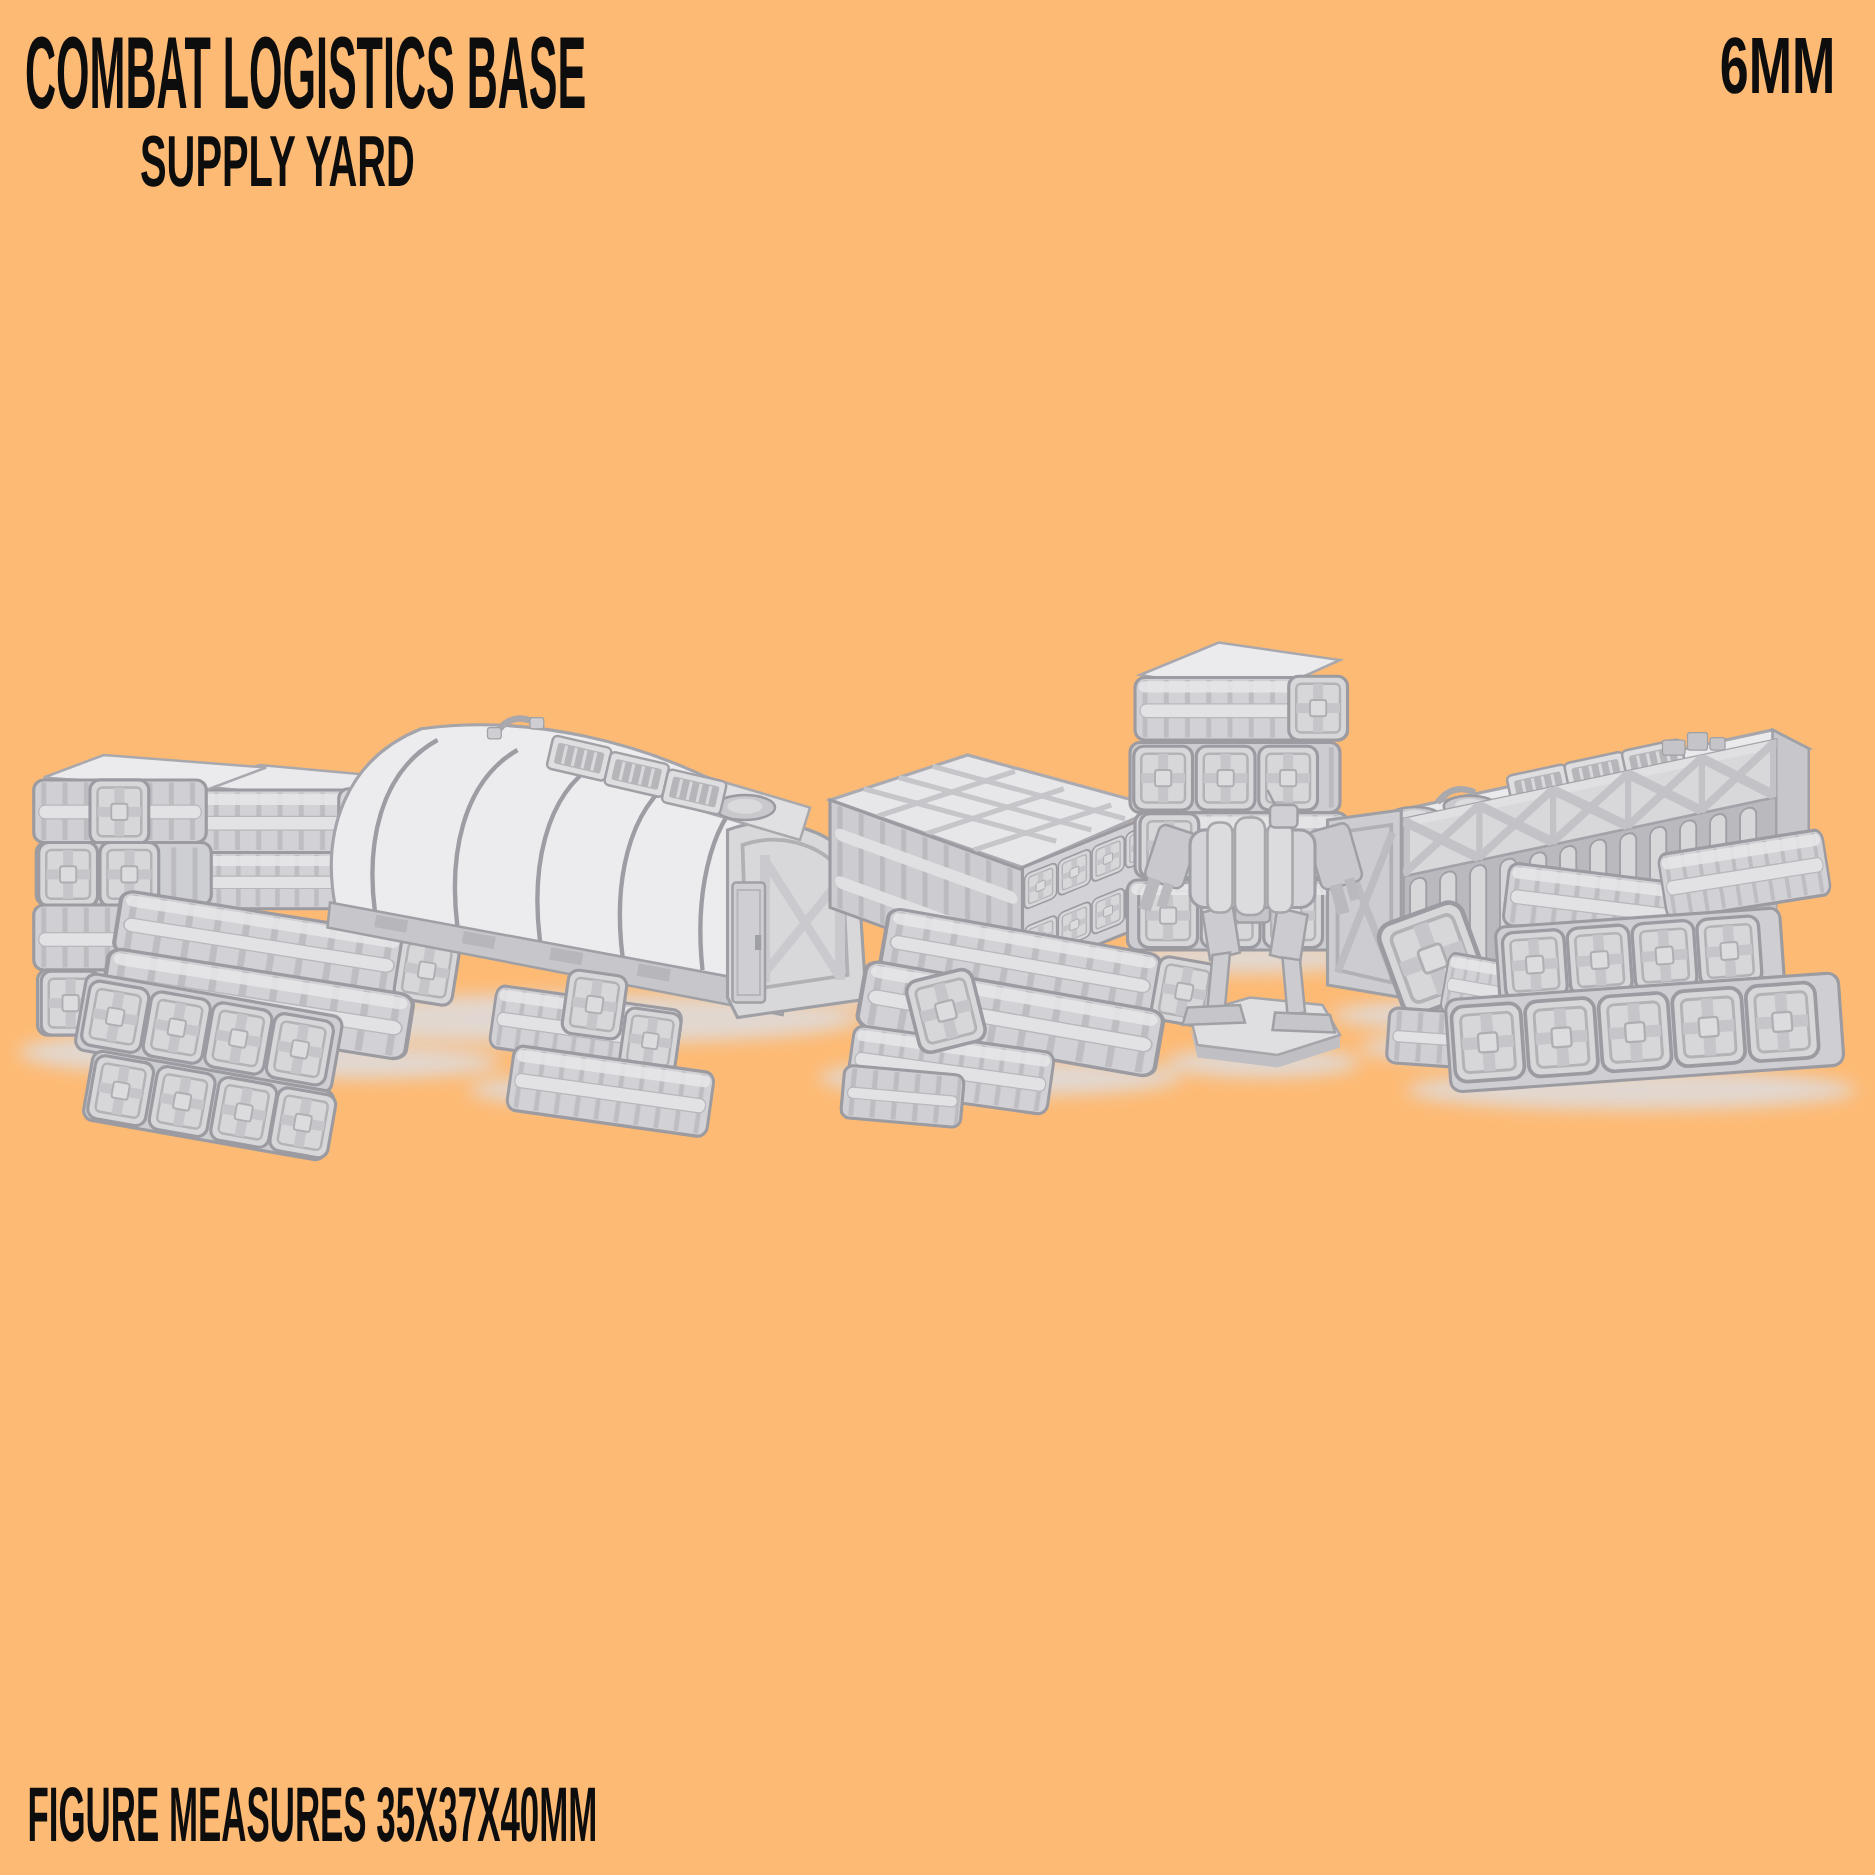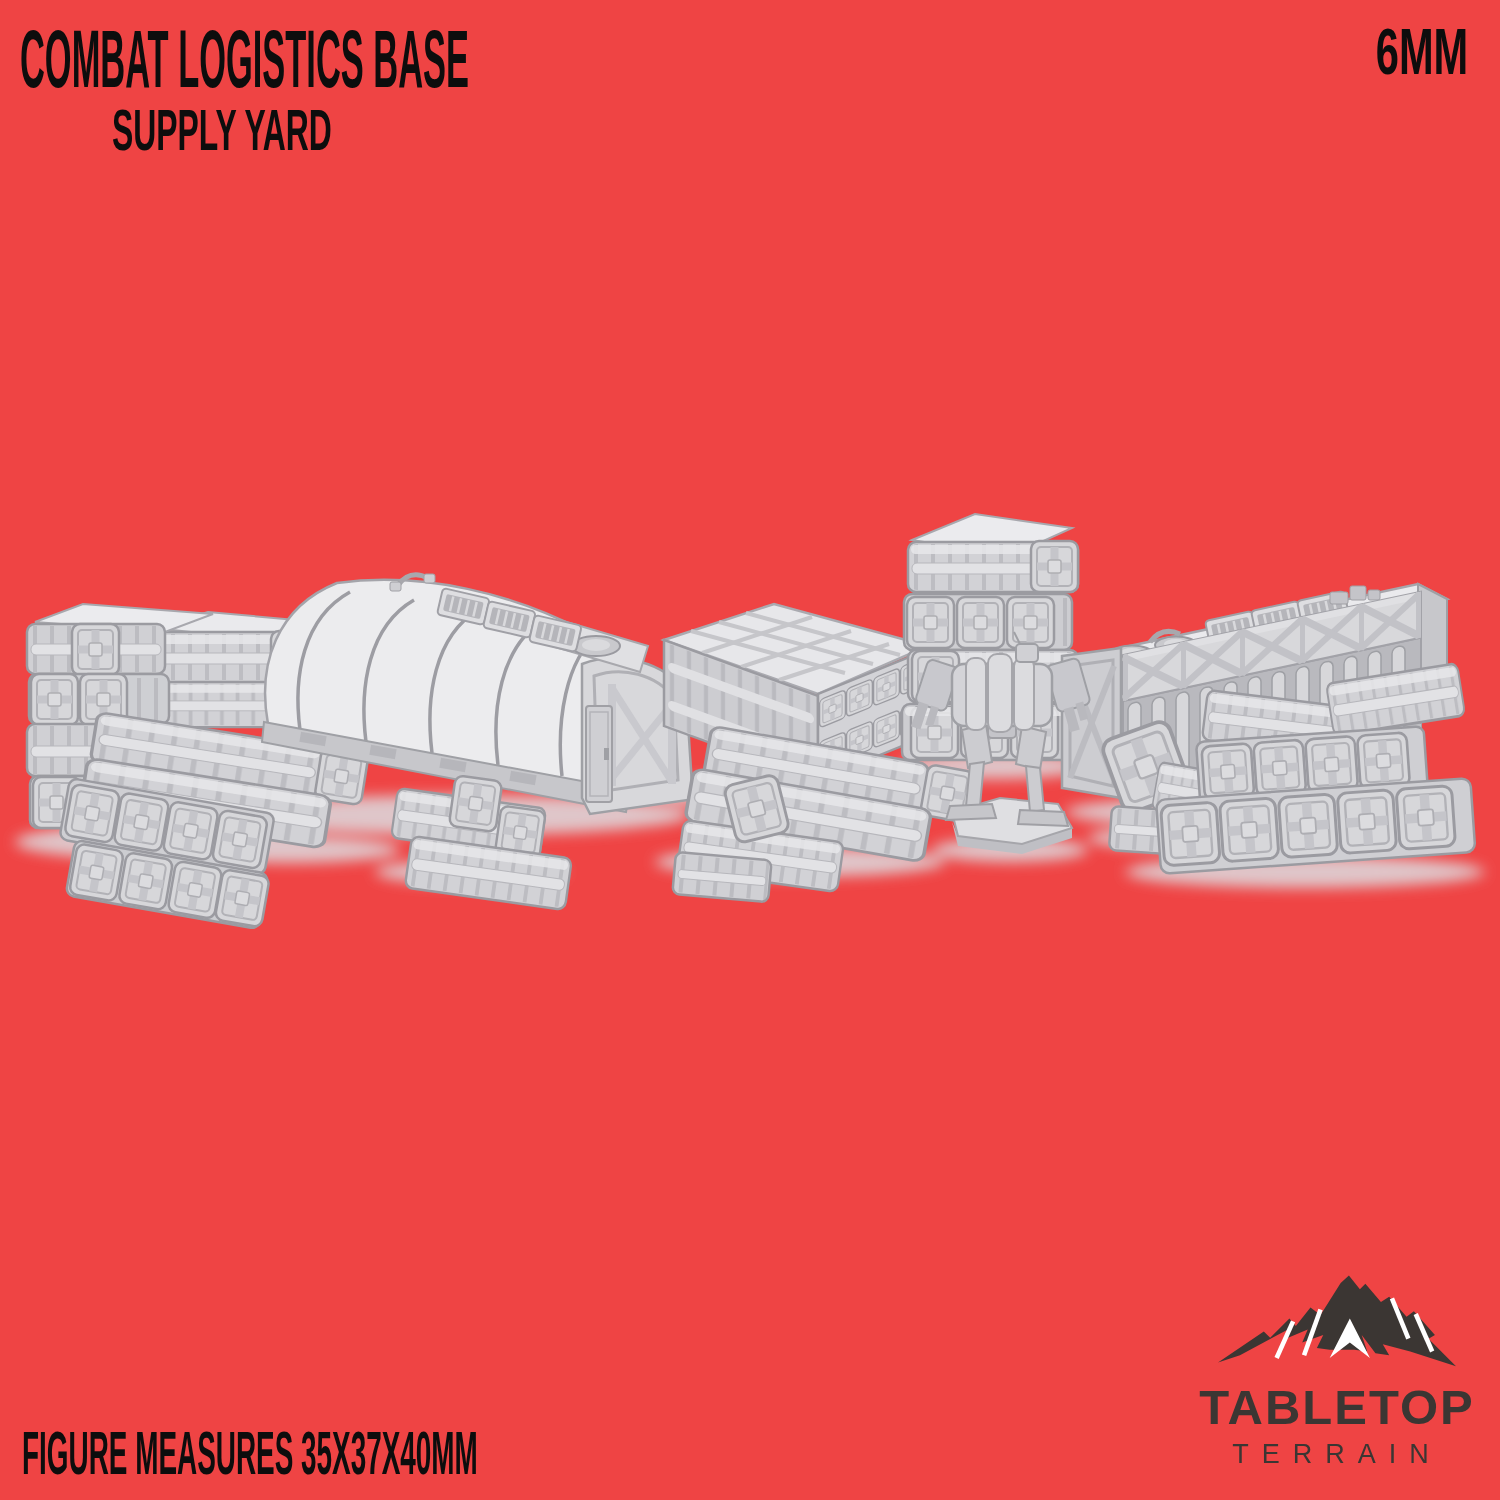--- a/index.html
+++ b/index.html
@@ -1,17 +1,17 @@
 <!DOCTYPE html>
 <html><head>
 <meta charset="utf-8">
 <style>
   html,body{margin:0;padding:0;background:#ffffff;}
   .canvas{
-    position:relative;width:1500px;height:1500px;background:#ef4444;overflow:hidden;
+    position:relative;width:1500px;height:1500px;background:#fdba74;overflow:hidden;
     font-family:"Liberation Sans",sans-serif;color:#0d0d0d;
   }
   .hdr-title{
     position:absolute;left:20px;top:18px;font-size:82px;font-weight:700;line-height:1;
     letter-spacing:0px;white-space:nowrap;transform:scaleX(0.42);transform-origin:0 0;
   }
   .hdr-subtitle{
     position:absolute;left:112px;top:101px;font-size:58px;font-weight:700;line-height:1;
     white-space:nowrap;transform:scaleX(0.55);transform-origin:0 0;
   }
@@ -418,31 +418,14 @@
         <use href="#endsq" transform="translate(62,5) scale(1.18)"></use>
         <use href="#endsq" transform="translate(121,5) scale(1.18)"></use>
         <use href="#endsq" transform="translate(180,5) scale(1.18)"></use>
         <use href="#endsq" transform="translate(239,5) scale(1.18)"></use>
       </g>
     </g>
   </svg>
 
   <div class="ftr-note">FIGURE MEASURES 35X37X40MM</div>
 
-  <div class="brand">
-    <svg class="mtn" width="272" height="108" viewBox="0 0 272 118">
-      <path fill="#3b3633" d="M 6,100 L 56,66 L 63,73 L 84,52 L 91,60 L 107,40 L 118,48
-        L 140,13 L 149,5 L 161,20 L 167,14 L 184,34 L 193,28 L 212,50 L 220,44 L 243,70
-        L 236,74 L 266,104 L 216,88 L 186,80 L 193,92 L 178,90 L 163,70 L 169,88 L 155,86
-        L 128,86 L 114,84 L 121,70 L 98,78 L 104,64 L 80,74 L 86,62 L 30,92 Z"></path>
-      <polygon fill="#ffffff" points="128,95 150,52 172,95 150,78"></polygon>
-      <g stroke="#ffffff" stroke-width="5">
-        <line x1="88" y1="55" x2="70" y2="95"></line>
-        <line x1="118" y1="42" x2="100" y2="92"></line>
-        <line x1="196" y1="30" x2="214" y2="74"></line>
-        <line x1="222" y1="47" x2="240" y2="88"></line>
-      </g>
-    </svg>
-    <div class="brand-top">TABLETOP</div>
-    <div class="brand-bottom">TERRAIN</div>
-  </div>
 
 </div>
 
 </body></html>

